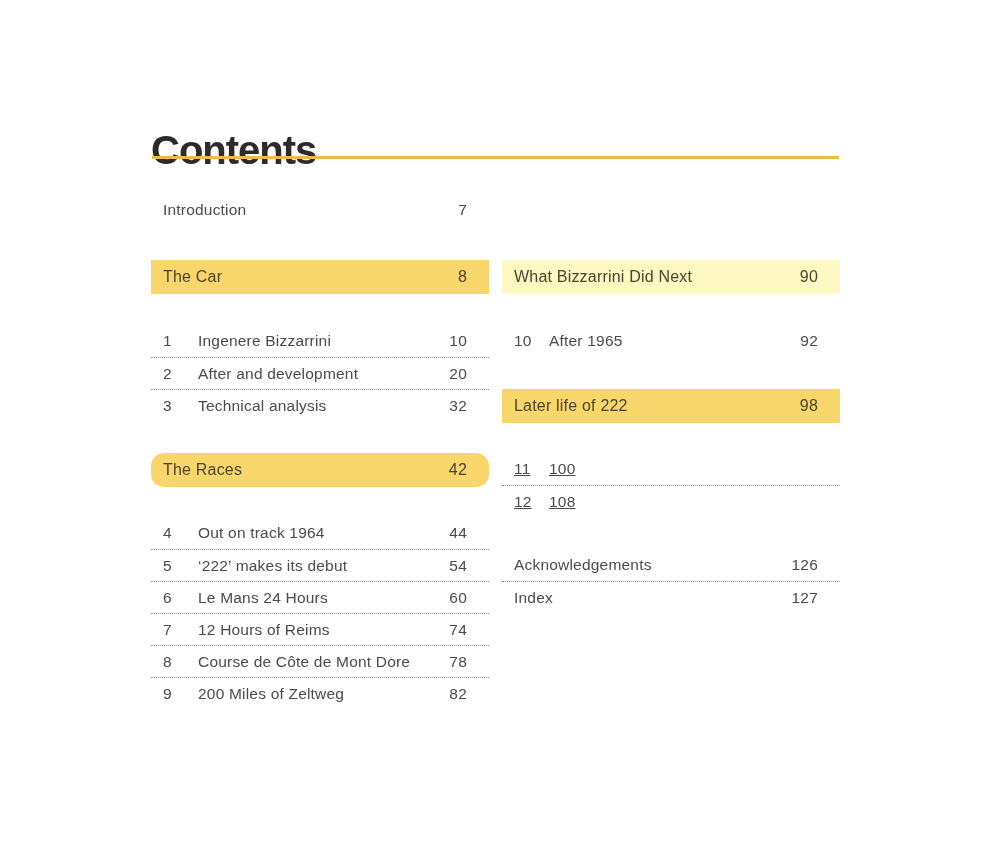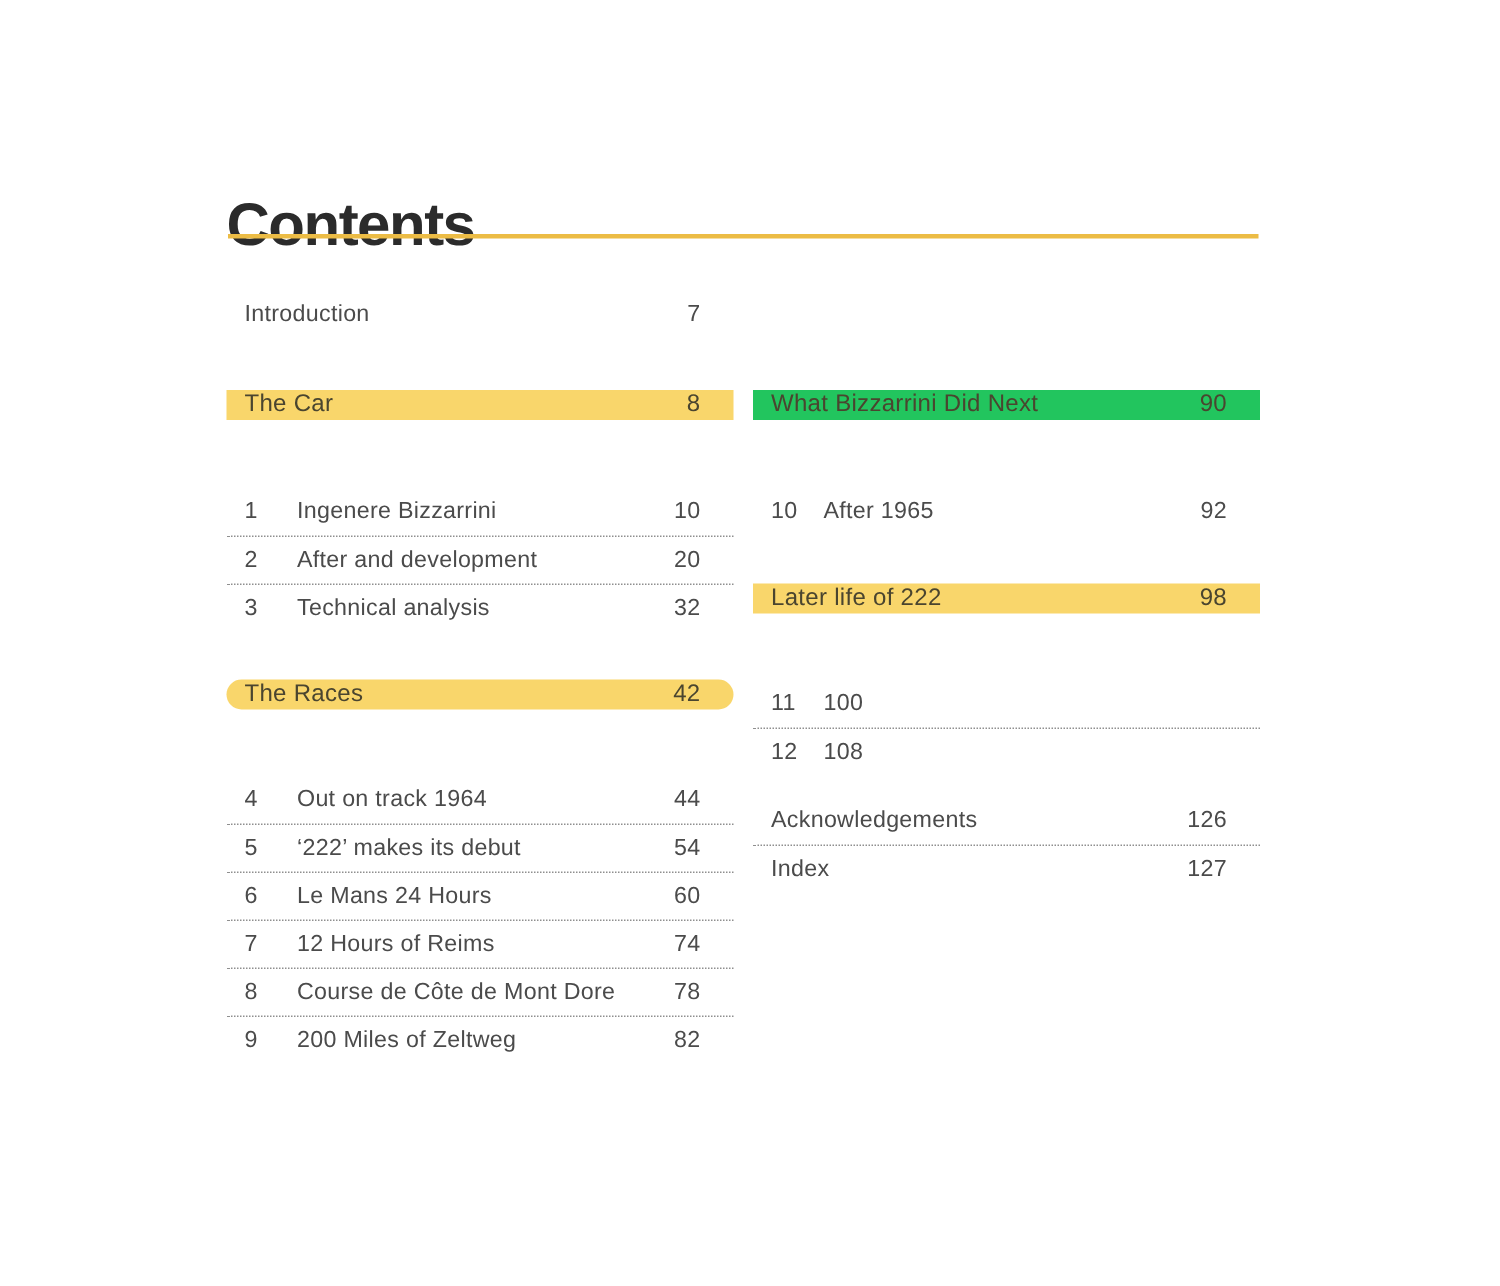--- a/index.html
+++ b/index.html
@@ -22,21 +22,21 @@
   .row{
     display:flex;align-items:center;height:32px;
     padding:0 22px 0 12px;box-sizing:border-box;
     font-size:15.5px;letter-spacing:0.2px;color:#4b4b4b;
   }
   .group .row + .row{border-top:1px dotted #8f8f8f;}
   .row .num{flex:none;width:35px;}
   .row .t{flex:1;min-width:0;}
   .row .pg{flex:none;}
   .banner{
-    display:flex;align-items:center;height:20px;
+    display:flex;align-items:center;height:34px;
     padding:0 22px 0 12px;box-sizing:border-box;
     font-size:16px;letter-spacing:0.2px;color:#4a452f;justify-content:center;
   }
   .banner .t{flex:1;}
   .banner .pg{flex:none;}
 </style>
 </head>
 <body>
 
 <h1 class="page-title">Contents</h1>
@@ -108,50 +108,50 @@
     <div class="row">
       <span class="num">9</span>
       <span class="t">200 Miles of Zeltweg</span>
       <span class="pg">82</span>
     </div>
   </div>
 </div>
 
 <div class="col col-right">
 
-  <div class="block banner accent-bg" style="top: 62px; background: #22c55e;">
+  <div class="block banner accent-bg" style="top: 62px; background: #fef9c3;">
     <span class="t">What Bizzarrini Did Next</span>
     <span class="pg">90</span>
   </div>
 
   <div class="block group" style="top:127px;">
     <div class="row">
       <span class="num">10</span>
       <span class="t">After 1965</span>
       <span class="pg">92</span>
     </div>
   </div>
 
   <div class="block banner accent-bg" style="top: 191px; background: rgb(249, 214, 107);">
     <span class="t">Later life of 222</span>
     <span class="pg">98</span>
   </div>
 
-  <div class="block group" style="top:255px;">
+  <div class="block group" style="top:255px;text-decoration:underline;">
     <div class="row">
       <span class="num">11</span>
       <span class="pg">100</span>
     </div>
     <div class="row">
       <span class="num">12</span>
       <span class="pg">108</span>
     </div>
   </div>
 
-  <div class="block group" style="top:333px;">
+  <div class="block group" style="top:351px;">
     <div class="row">
       <span class="t">Acknowledgements</span>
       <span class="pg">126</span>
     </div>
     <div class="row">
       <span class="t">Index</span>
       <span class="pg">127</span>
     </div>
   </div>
 </div>

